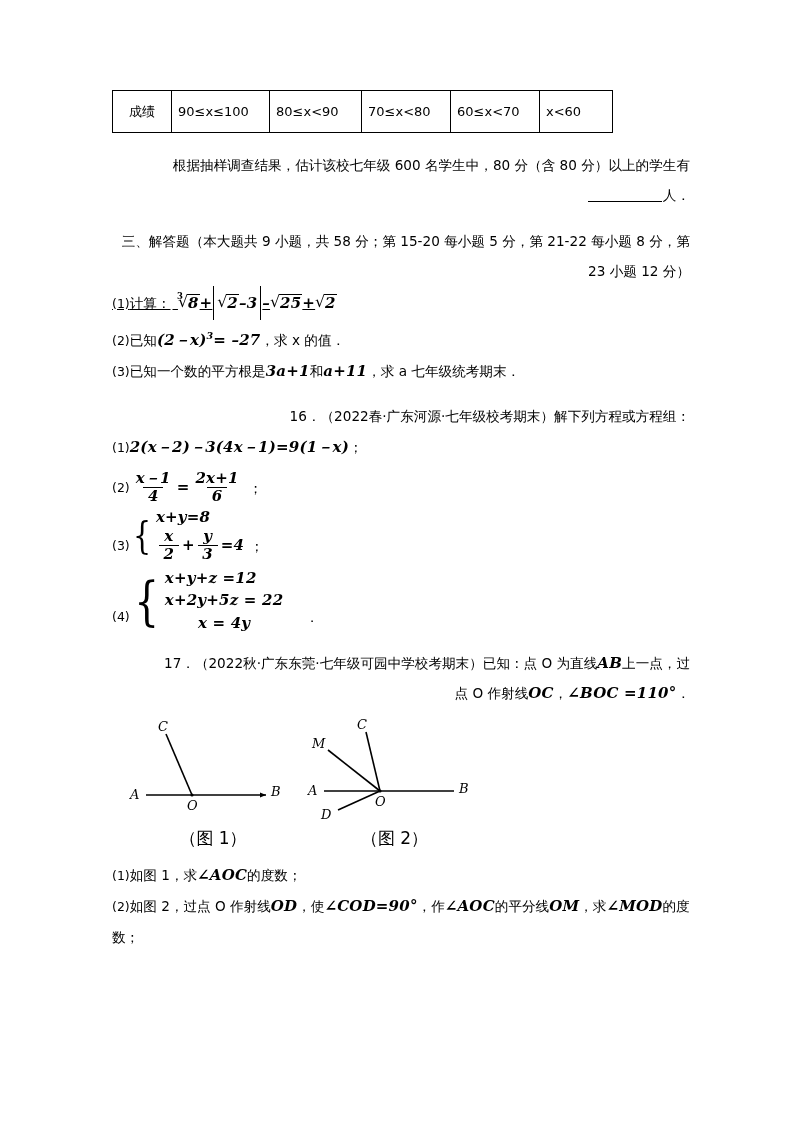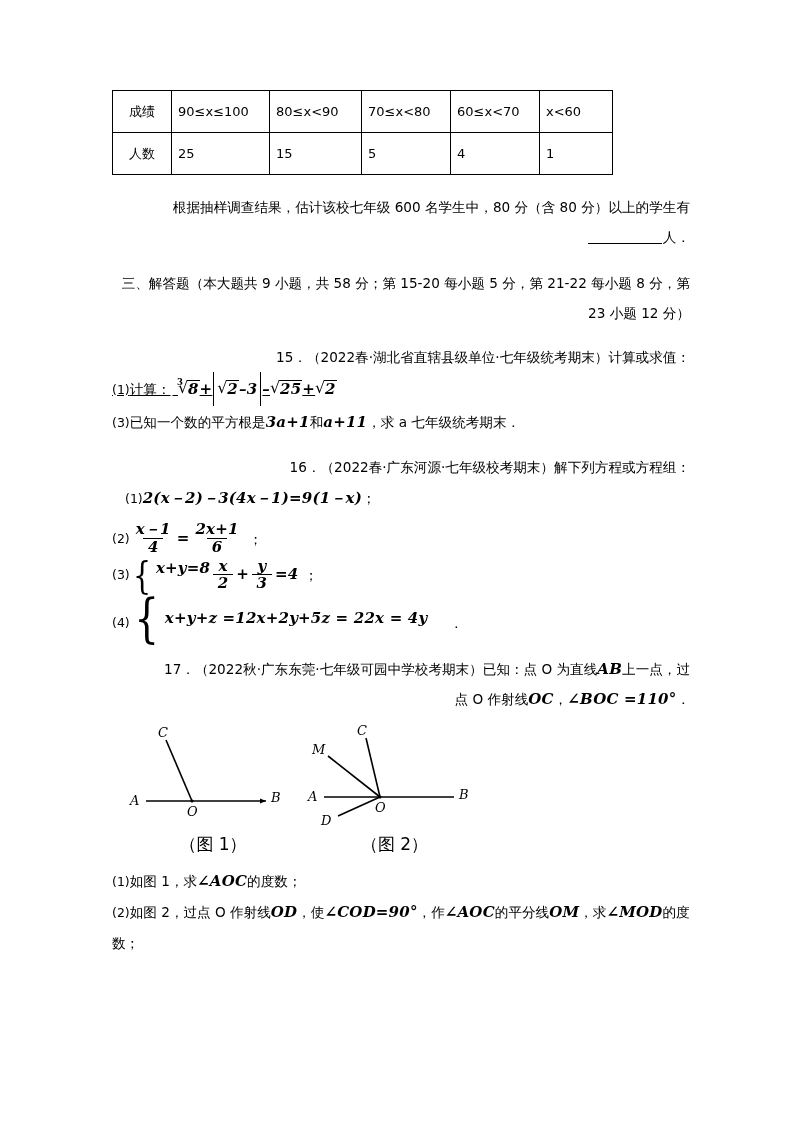--- a/index.html
+++ b/index.html
@@ -150,21 +150,21 @@
   }
   .brace {
     font-size: 38px;
     font-weight: 300;
     line-height: 0.85;
     margin-right: 2px;
     font-family: "DejaVu Serif", serif;
     transform: scaleX(0.75);
   }
   .eqsys.three .brace { font-size: 52px; }
-  .eqlines { display: inline-flex; flex-direction: row; line-height: 1.45; }
+  .eqlines { display: inline-flex; flex-direction: column; line-height: 1.45; }
   .eqline { white-space: nowrap; }
   .eqrow { display: flex; align-items: flex-end; min-height: 30px; }
   .eqrow .lbl { align-self: flex-end; padding-bottom: 2px; }
 
   
   .figs {
     position: relative;
     height: 128px;
     margin-top: 10px;
   }
@@ -193,57 +193,51 @@
   <table class="score-table">
     <tbody>
           <tr>
       <td class="col-head">成绩</td>
       <td class="c1">90≤x≤100</td>
       <td class="c2">80≤x&lt;90</td>
       <td class="c3">70≤x&lt;80</td>
       <td class="c4">60≤x&lt;70</td>
       <td class="c5">x&lt;60</td>
     </tr>
-    <tr>
-      <td class="col-head">人数</td>
-      <td class="c1 num-cell">25</td>
-      <td class="c2 num-cell">15</td>
-      <td class="c3 num-cell">5</td>
-      <td class="c4 num-cell">4</td>
-      <td class="c5 num-cell">1</td>
-    </tr>
   </tbody>
       </table>
 
   <div class="gap-after-table"></div>
 
   <div class="para">根据抽样调查结果，估计该校七年级 600 名学生中，80 分（含 80 分）以上的学生有</div>
   <div class="para">
     <span class="blank-line"></span><span>人．</span>
   </div>
 
   <div class="para sec-head">三、解答题（本大题共 9 小题，共 58 分；第 15-20 每小题 5 分，第 21-22 每小题 8 分，第</div>
   <div class="para">23 小题 12 分）</div>
 
-  <div class="para qhead">15．（2022春·湖北省直辖县级单位·七年级统考期末）计算或求值：</div>
 
   <div class="sub-item" style="line-height:34px;text-decoration:underline;">
     <span class="idx">(1)</span><span>计算：</span><span class="m" style="margin-left:2px;">
       <span class="radical"><span class="rad-sign">√</span><span class="rad-index">3</span><span class="rad-body">8</span></span><span>+</span><span class="abs-bar"><span class="radical"><span class="rad-sign">√</span><span class="rad-body">2</span></span><span>–3</span></span><span>–</span><span class="radical"><span class="rad-sign">√</span><span class="rad-body">25</span></span><span>+</span><span class="radical"><span class="rad-sign">√</span><span class="rad-body">2</span></span>
     </span>
   </div>
 
+  <div class="sub-item">
+    <span class="idx">(2)</span><span>已知</span><span class="m"><span>(2－x)</span><span class="sup">3</span><span>= –27</span></span><span>，求 x 的值．</span>
+  </div>
 
   <div class="sub-item">
     <span class="idx">(3)</span><span>已知一个数的平方根是</span><span class="m">3a+1</span><span>和</span><span class="m">a+11</span><span>，求 a 七年级统考期末．</span>
   </div>
 
   <div class="para qhead">16．（2022春·广东河源·七年级校考期末）解下列方程或方程组：</div>
 
-  <div class="sub-item" style="line-height:32px;margin-left:13px;">
+  <div class="sub-item" style="line-height:32px;">
     <span class="idx">(1)</span><span class="m">2(x－2)－3(4x－1)=9(1－x)</span><span>；</span>
   </div>
 
   <div class="sub-item" style="margin-top:6px;">
     <span class="eqrow">
       <span class="idx lbl">(2)</span>
       <span class="m" style="display:inline-flex;align-items:center;">
         <span class="frac">
           <span class="num">x－1</span>
           <span class="den">4</span>

